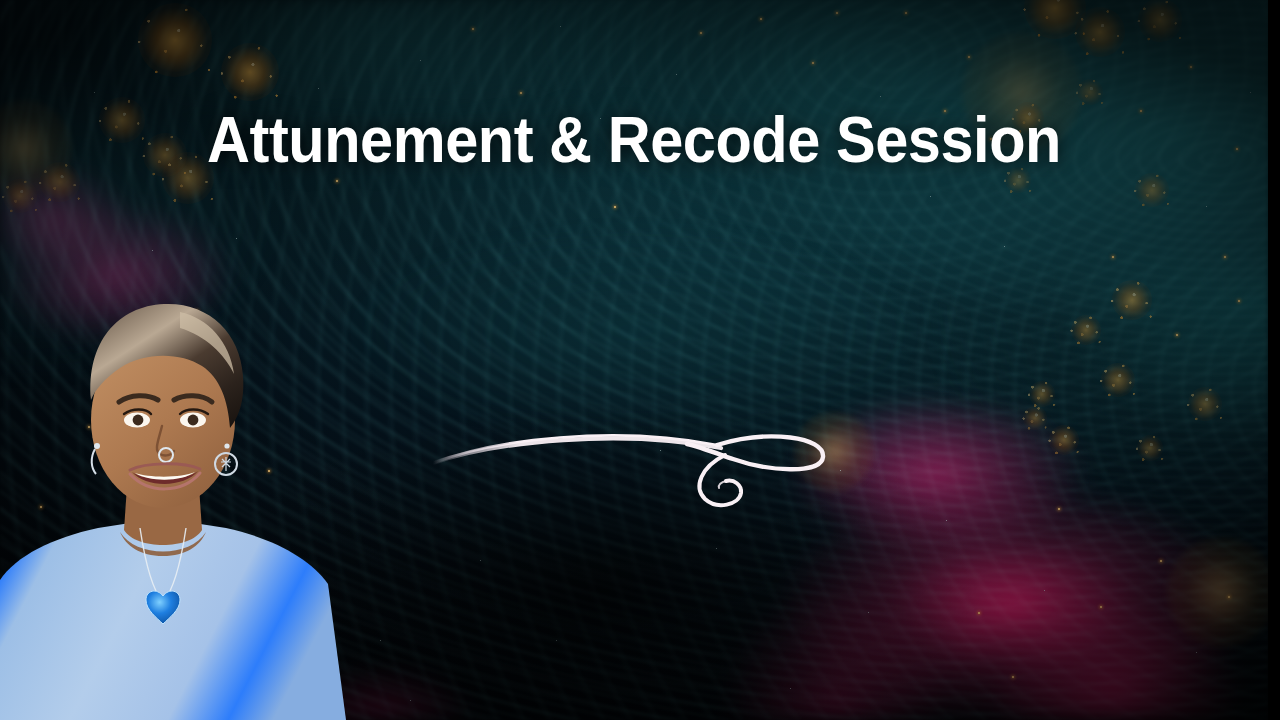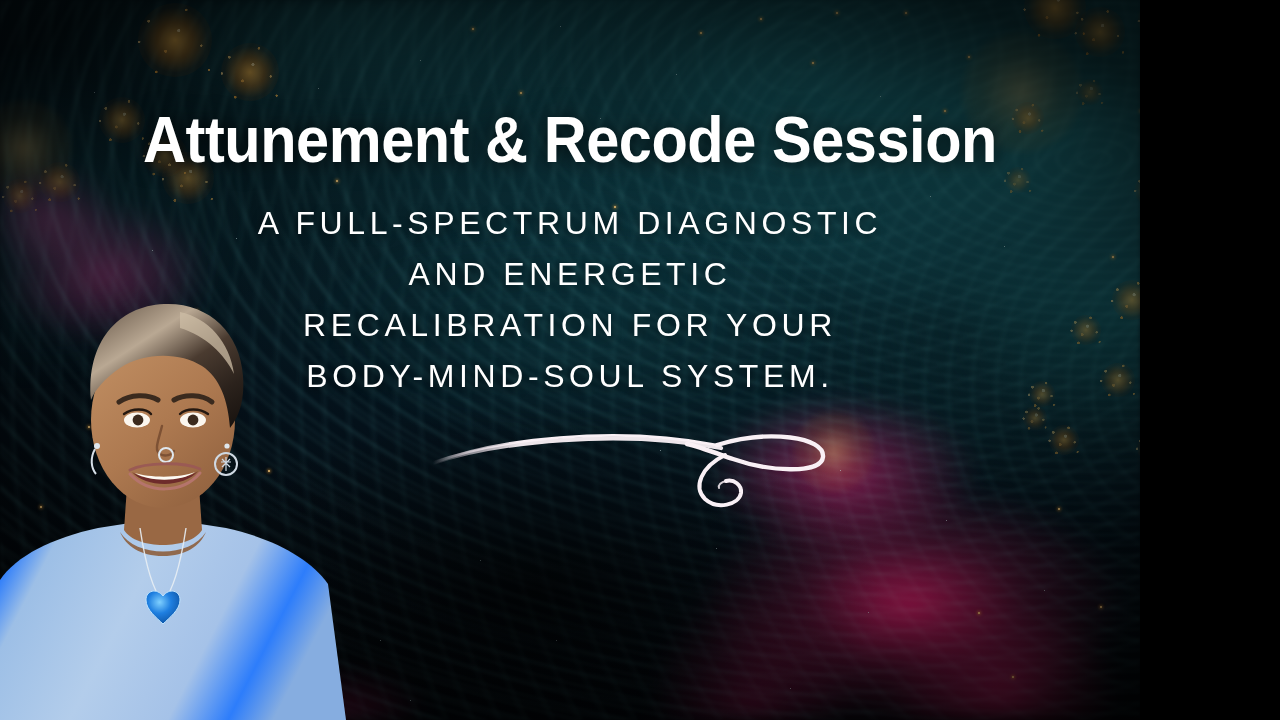--- a/index.html
+++ b/index.html
@@ -8,21 +8,21 @@
     padding: 0;
     background: #000;
   }
   body {
     font-family: "Liberation Sans", sans-serif;
   }
 
   
   .slide {
     position: relative;
-    width: 1140px;
+    width: 1268px;
     height: 720px;
     overflow: hidden;
     background: #0f766e;
     isolation: isolate;
     text-decoration: underline;
   }
 
   
   .bg-layer {
     position: absolute;
@@ -293,26 +293,20 @@
       <div class="star" style="left: 840px; top: 470px;"></div>
       <div class="star" style="left: 1270px; top: 470px;"></div>
       <div class="star" style="left: 236px; top: 238px;"></div>
       <div class="star" style="left: 152px; top: 250px;"></div>
     </div>
 
   <div class="bg-layer bg-vignette"></div>
 
   <h1 class="headline">Attunement &amp; Recode Session</h1>
 
-  <div class="subhead">
-    <span class="ln">A FULL-SPECTRUM DIAGNOSTIC</span>
-    <span class="ln">AND ENERGETIC</span>
-    <span class="ln">RECALIBRATION FOR YOUR</span>
-    <span class="ln">BODY-MIND-SOUL SYSTEM.</span>
-  </div>
 
   <div class="flourish">
     <svg viewBox="0 0 420 95" preserveAspectRatio="none" aria-hidden="true">
       <defs>
         <linearGradient id="fl-taper" x1="0" y1="0" x2="1" y2="0">
           <stop offset="0%" stop-color="#f6eaf2" stop-opacity="0"></stop>
           <stop offset="12%" stop-color="#f6eaf2" stop-opacity=".55"></stop>
           <stop offset="30%" stop-color="#f9f0f5" stop-opacity="1"></stop>
           <stop offset="100%" stop-color="#f9f0f5" stop-opacity="1"></stop>
         </linearGradient>

